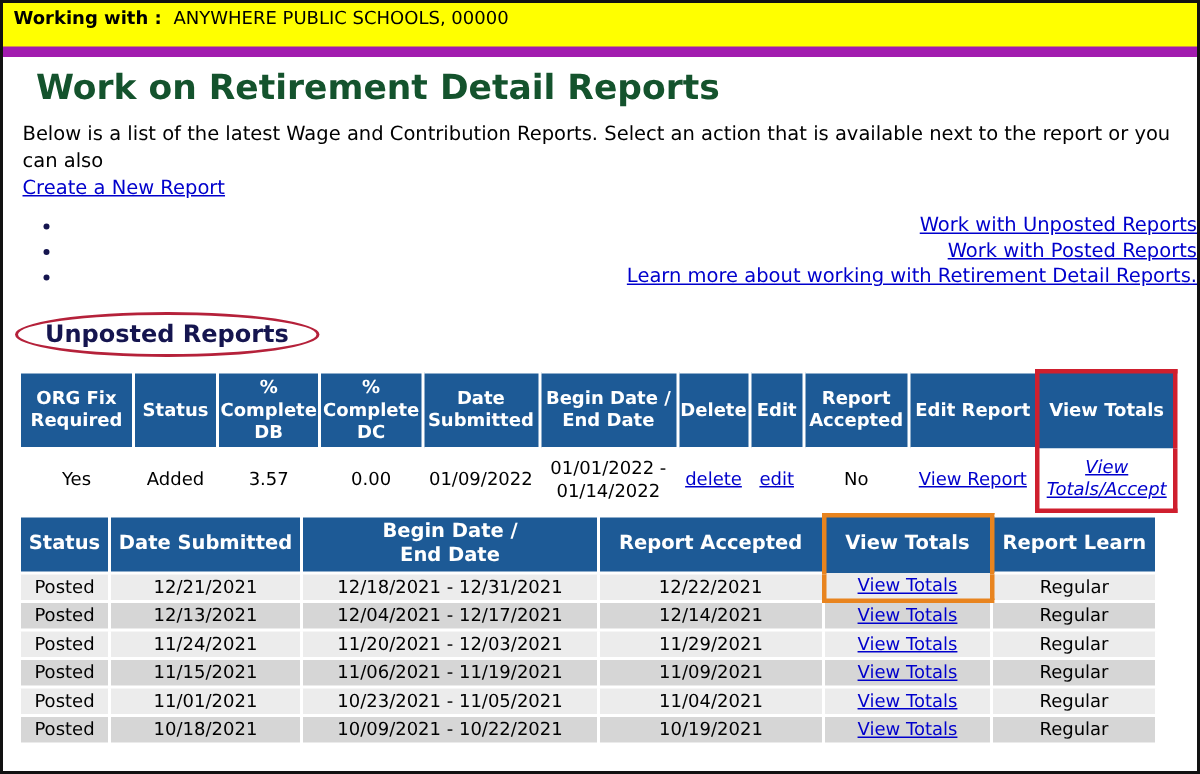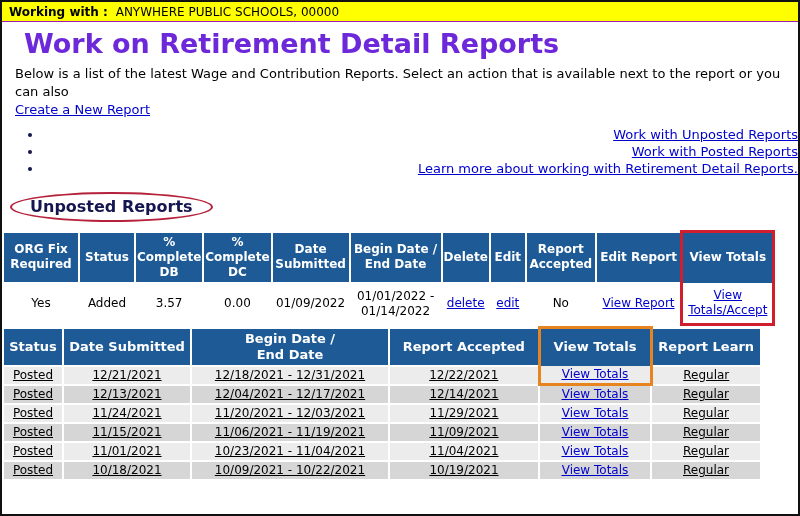--- a/index.html
+++ b/index.html
@@ -6,35 +6,35 @@
   html,body { margin:0; padding:0; background:#fff; }
   body { font-family: "DejaVu Sans", "Liberation Sans", sans-serif; }
   .page {
     position: relative;
     width: 800px; height: 516px;
     border: 2px solid #111;
     background: #fff;
     overflow: hidden;
   }
   .topbar {
-    height: 20px;
+    height: 36px;
     background: #ffff00;
-    border-bottom: 1px solid #a21caf;
+    border-bottom: 7px solid #a21caf;
     padding: 3px 7px 0 7px;
     font-size: 12px;
     color: #000;
     white-space: nowrap;
   }
   .topbar-label { font-weight: bold; }
   .topbar-value { margin-left: 4px; }
   h1.page-title {
     margin: 8px 0 0 22px;
-    font-size: 27px;
+    font-size: 23px;
     line-height: 27px;
-    color: #6d28d9;
+    color: #14532d;
     font-weight: bold;
   }
   p.intro {
     margin: 8px 14px 0 13px;
     font-size: 13px;
     line-height: 18px;
     color: #000;
   }
   a { color: #0000cc; text-decoration: underline; }
   ul.nav-links {
@@ -50,21 +50,21 @@
     display: inline-block;
     padding: 3px 18px 4px 18px;
     border-radius: 50%;
     font-weight: bold;
     font-size: 16px;
     color: #15154f;
   }
   .ellipse-red    { border: 2px solid #b5213a; }
   .ellipse-orange { border: 2px solid #e8841f; }
 
-  table { border-collapse: collapse; table-layout: fixed; }
+  table { border-collapse: collapse; table-layout: fixed; margin-left: 10px; }
   th {
     background: #1d5a96;
     color: #fff;
     font-weight: bold;
     text-align: center;
     vertical-align: middle;
     border: 2px solid #fff;
     white-space: pre-line;
   }
   td {
@@ -80,24 +80,25 @@
     border-top: 3px solid #cf1f2e;
     border-left: 3px solid #cf1f2e;
     border-right: 3px solid #cf1f2e;
     border-bottom-width: 0;
   }
   td.hl-red {
     border-left: 3px solid #cf1f2e;
     border-right: 3px solid #cf1f2e;
     border-bottom: 3px solid #cf1f2e;
     border-top-width: 0;
+    font-style: italic;
   }
   
   table.posted th { font-size: 13px; line-height: 16px; padding: 2px 2px; }
-  table.posted td { font-size: 12px; line-height: 15px; padding: 1px 2px; text-decoration: underline; }
+  table.posted td { font-size: 12px; line-height: 15px; padding: 1px 2px; }
   table.posted tbody tr:nth-child(odd) td  { background: #ececec; }
   table.posted tbody tr:nth-child(even) td { background: #d6d6d6; }
   th.hl-orange {
     border-top: 3px solid #e8841f;
     border-left: 3px solid #e8841f;
     border-right: 3px solid #e8841f;
     border-bottom-width: 0;
   }
   td.hl-orange {
     border-left: 3px solid #e8841f;
@@ -229,21 +230,21 @@
         <td>Posted</td>
         <td>11/15/2021</td>
         <td>11/06/2021 - 11/19/2021</td>
         <td>11/09/2021</td>
         <td><a href="#">View Totals</a></td>
         <td>Regular</td>
       </tr>
       <tr>
         <td>Posted</td>
         <td>11/01/2021</td>
-        <td>10/23/2021 - 11/04/2021</td>
+        <td>10/23/2021 - 11/05/2021</td>
         <td>11/04/2021</td>
         <td><a href="#">View Totals</a></td>
         <td>Regular</td>
       </tr>
       <tr>
         <td>Posted</td>
         <td>10/18/2021</td>
         <td>10/09/2021 - 10/22/2021</td>
         <td>10/19/2021</td>
         <td><a href="#">View Totals</a></td>

